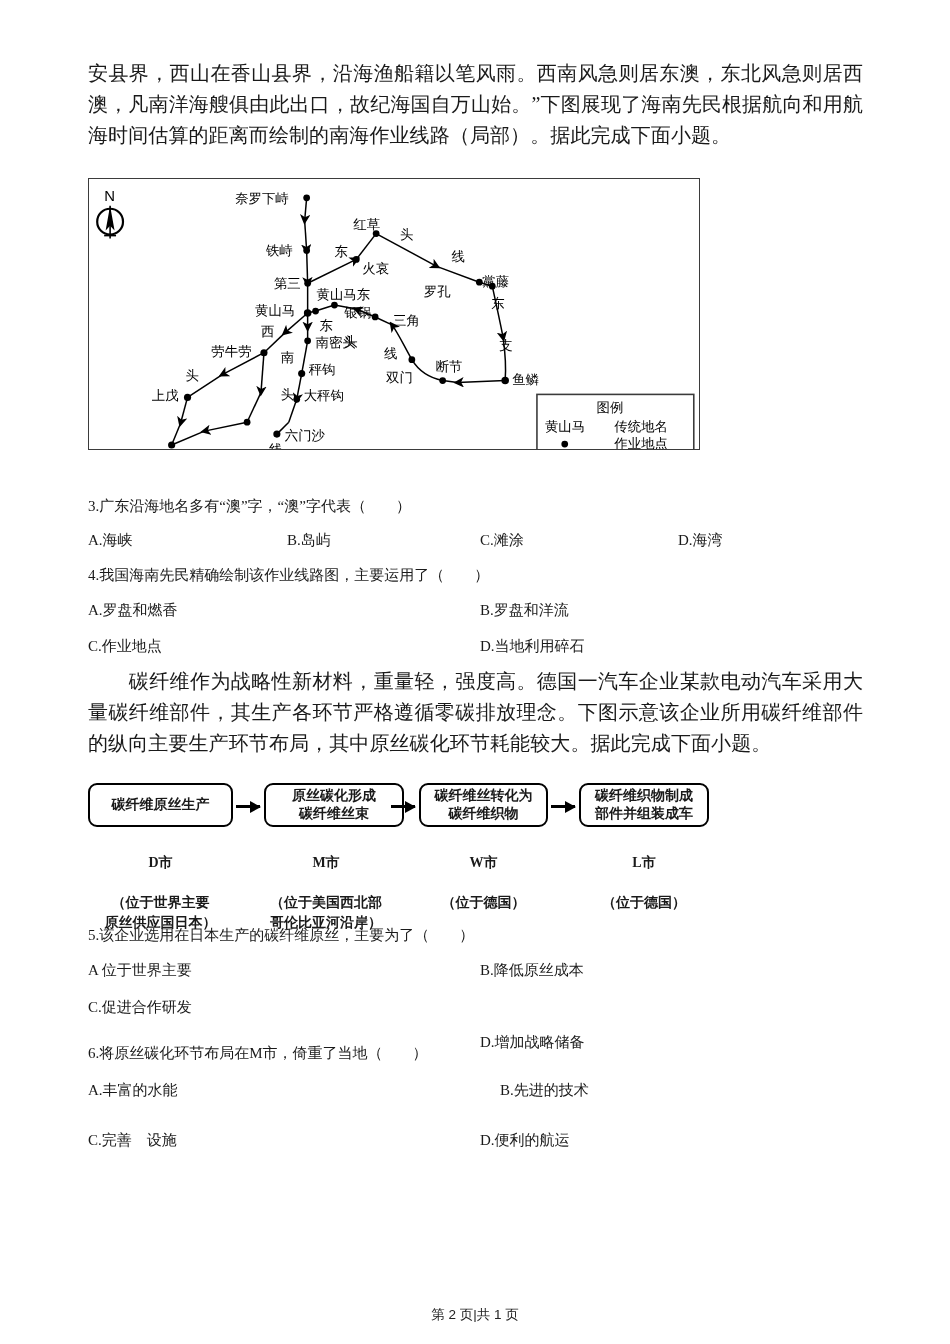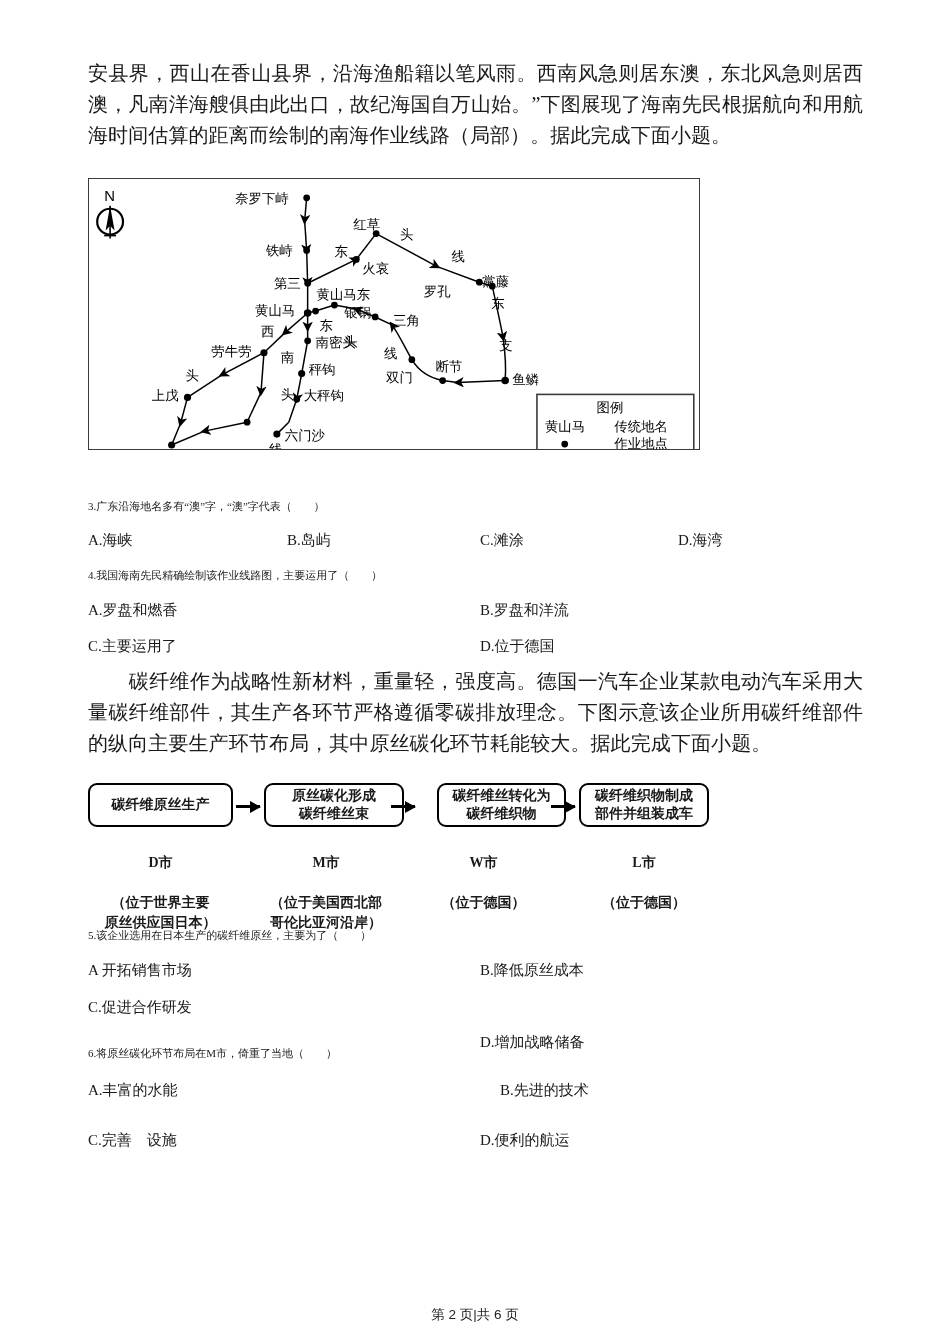--- a/index.html
+++ b/index.html
@@ -27,21 +27,21 @@
     width: 775px;
     font-size: 20px;
     line-height: 31px;
     text-align: justify;
     text-justify: inter-ideograph;
     letter-spacing: 0.1px;
   }
   .qline {
     position: absolute;
     left: 88px;
-    font-size: 11px;
+    font-size: 15px;
     line-height: 20px;
     white-space: nowrap;
   }
   .opt {
     position: absolute;
     font-size: 15px;
     line-height: 20px;
     white-space: nowrap;
   }
 
@@ -292,39 +292,39 @@
 
   <div class="qline" style="top:496px;">3.广东沿海地名多有“澳”字，“澳”字代表（　　）</div>
   <div class="opt" style="left:88px;  top:530px;">A.海峡</div>
   <div class="opt" style="left:287px; top:530px;">B.岛屿</div>
   <div class="opt" style="left:480px; top:530px;">C.滩涂</div>
   <div class="opt" style="left:678px; top:530px;text-align:center;">D.海湾</div>
 
   <div class="qline" style="top:565px;">4.我国海南先民精确绘制该作业线路图，主要运用了（　　）</div>
   <div class="opt" style="left:88px;  top:600px;">A.罗盘和燃香</div>
   <div class="opt" style="left:480px; top:600px;">B.罗盘和洋流</div>
-  <div class="opt" style="left:88px;  top:636px;">C.主要运用了</div>
-  <div class="opt" style="left:480px; top:636px;">D.位于德国</div>
+  <div class="opt" style="left:88px;  top:636px;">C.作业地点</div>
+  <div class="opt" style="left:480px; top:636px;">D.当地利用碎石</div>
 
   <div class="para" style="top:666px;">　　碳纤维作为战略性新材料，重量轻，强度高。德国一汽车企业某款电动汽车采用大量碳纤维部件，其生产各环节严格遵循零碳排放理念。下图示意该企业所用碳纤维部件的纵向主要生产环节布局，其中原丝碳化环节耗能较大。据此完成下面小题。</div>
 
   <div id="flow-figure">
 
     <div class="fbox" style="left:0px; top:0px; width:145px; height:44px;">
       <span>碳纤维原丝生产</span>
     </div>
     <div class="farrow" style="left:148px; width:24px;"></div>
 
     <div class="fbox" style="left:176px; top:0px; width:140px; height:44px; white-space:pre-line;">
       <span>原丝碳化形成
 碳纤维丝束</span>
     </div>
     <div class="farrow" style="left:303px; width:24px;"></div>
 
-    <div class="fbox" style="left:349px; top:0px; width:129px; height:44px; white-space:pre-line;">
+    <div class="fbox" style="left:331px; top:0px; width:129px; height:44px; white-space:pre-line;">
       <span>碳纤维丝转化为
 碳纤维织物</span>
     </div>
     <div class="farrow" style="left:463px; width:24px;"></div>
 
     <div class="fbox" style="left:491px; top:0px; width:130px; height:44px; white-space:pre-line;">
       <span>碳纤维织物制成
 部件并组装成车</span>
     </div>
 
@@ -342,27 +342,27 @@
       <div>W市</div>
       <div>（位于德国）</div>
     </div>
     <div class="fcity" style="left:491px; top:50px; width:130px;">
       <div>L市</div>
       <div>（位于德国）</div>
     </div>
   </div>
 
   <div class="qline" style="top:925px;">5.该企业选用在日本生产的碳纤维原丝，主要为了（　　）</div>
-  <div class="opt" style="left:88px;  top:960px;">A 开拓销售市场</div>
+  <div class="opt" style="left:88px;  top:960px;">A 位于世界主要</div>
   <div class="opt" style="left:480px; top:960px;">B.降低原丝成本</div>
   <div class="opt" style="left:88px;  top:997px;">C.促进合作研发</div>
   <div class="opt" style="left:480px; top:1032px;font-family:Liberation Serif, serif;">D.增加战略储备</div>
 
   <div class="qline" style="top:1043px;">6.将原丝碳化环节布局在M市，倚重了当地（　　）</div>
   <div class="opt" style="left:88px;  top:1080px;">A.丰富的水能</div>
   <div class="opt" style="left:500px; top:1080px;">B.先进的技术</div>
   <div class="opt" style="left:88px;  top:1130px;">C.完善　设施</div>
   <div class="opt" style="left:480px; top:1130px;">D.便利的航运</div>
 
 
-  <div id="footer">第 2 页|共 6 页</div>
+  <div id="footer">第 2 页|共 1 页</div>
 
 </div>
 
 </body></html>

